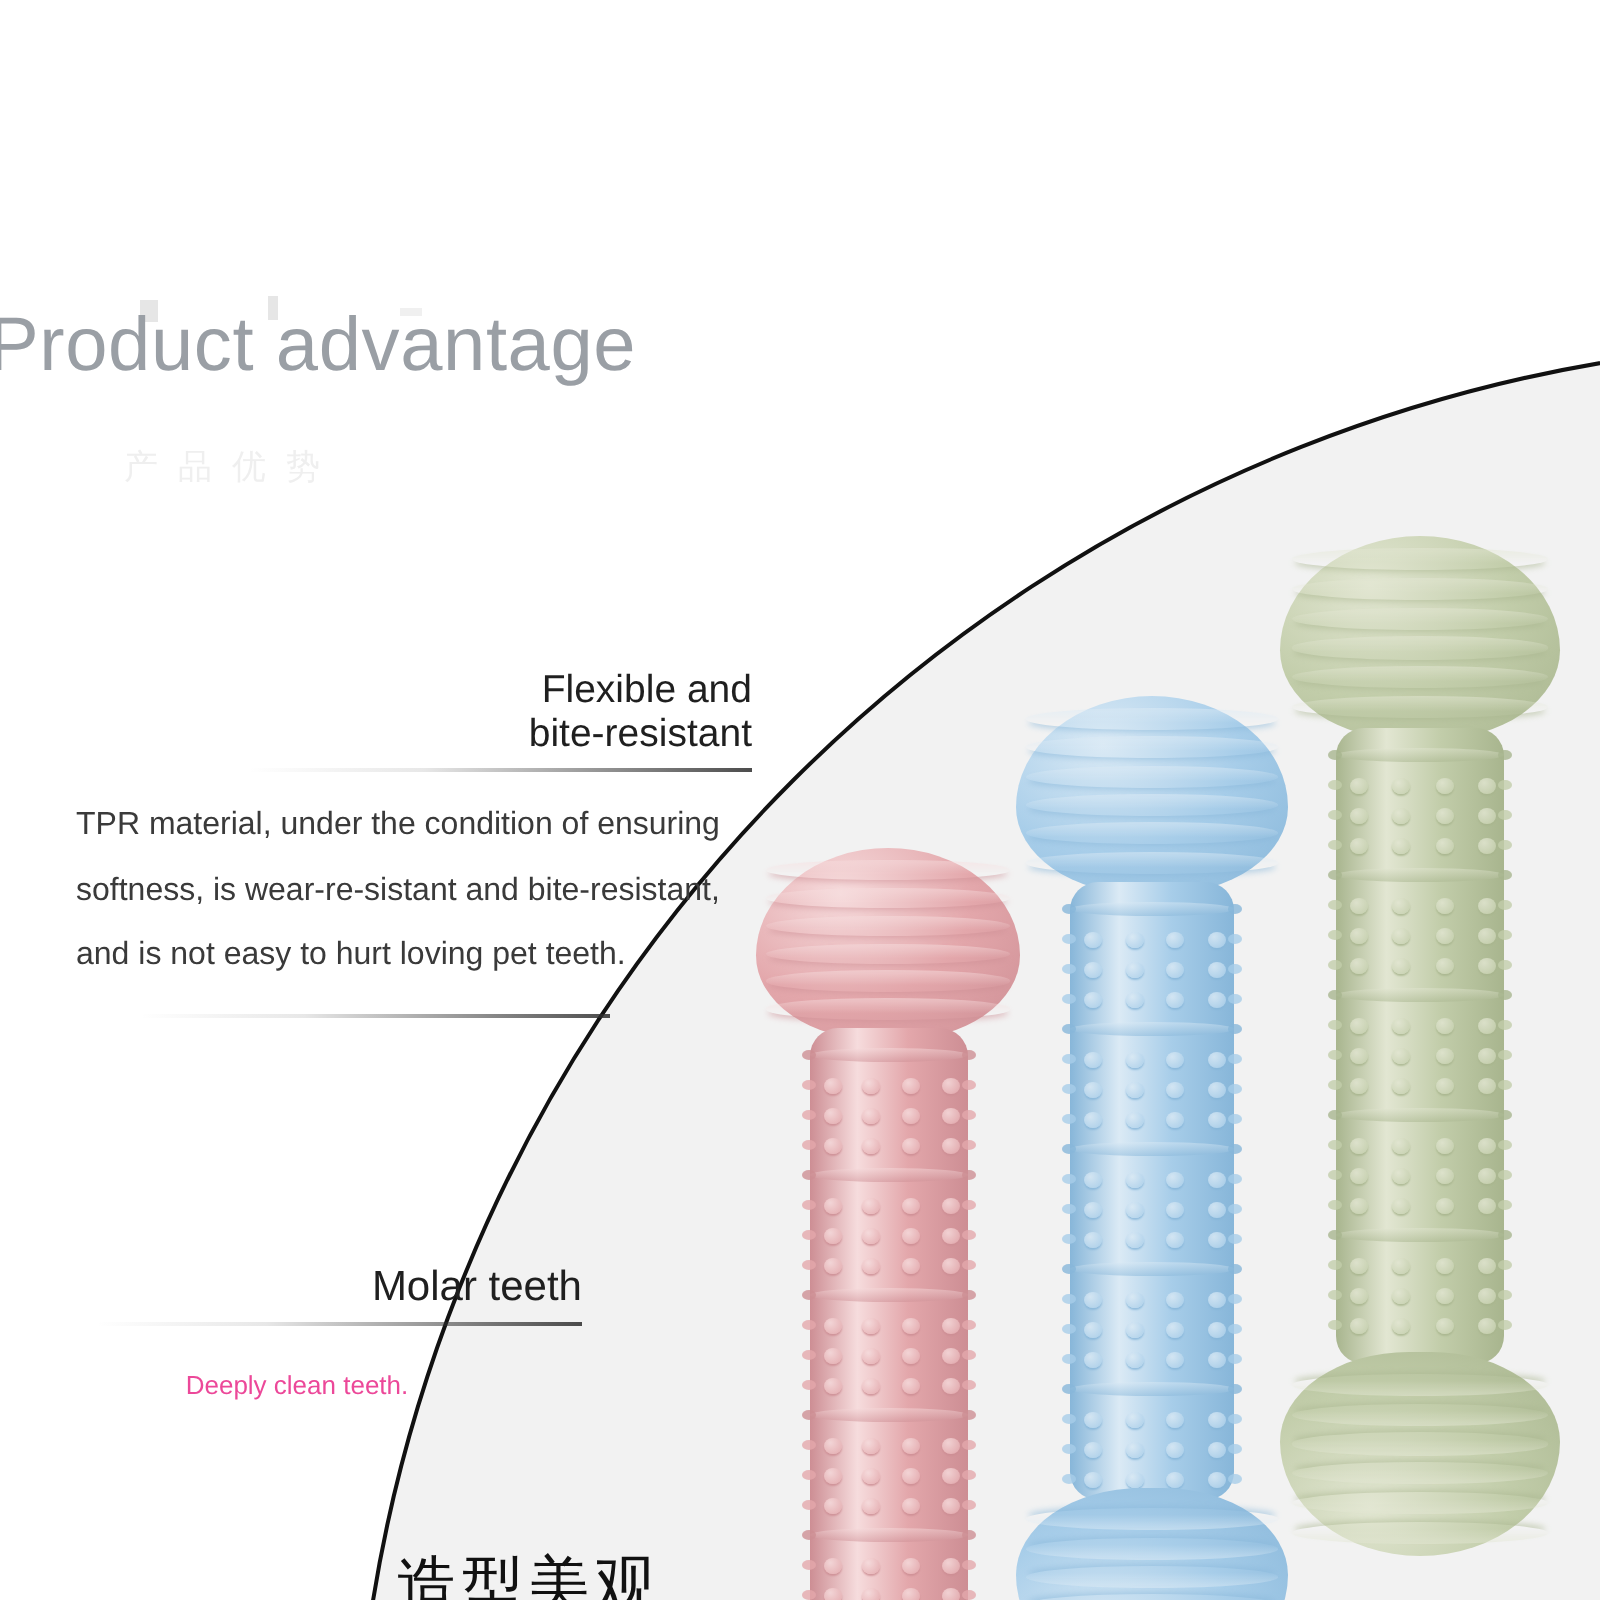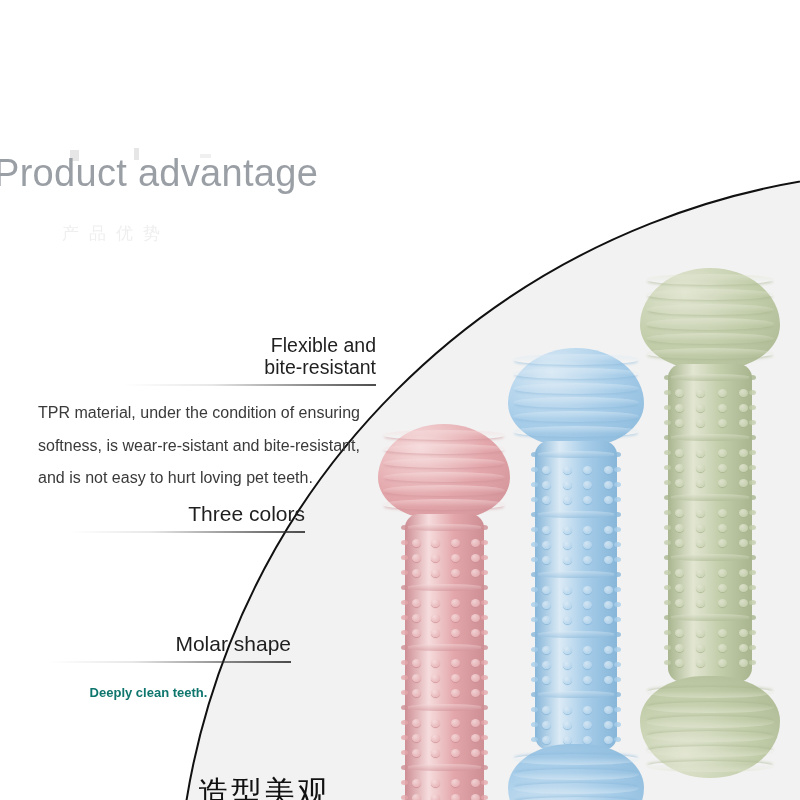--- a/index.html
+++ b/index.html
@@ -101,21 +101,21 @@
   #feature-colors{left:20px;top:502px;width:285px;}
   #feature-colors .f-head{font-size:21px;}
   #feature-colors .rule{margin-left:50px;}
   #feature-colors .f-body{text-align:center;font-size:13px;line-height:1.4;}
 
   #feature-molar{left:6px;top:632px;width:285px;}
   #feature-molar .f-head{font-size:21px;}
   #feature-molar .rule{margin-left:42px;}
   #feature-molar .f-body{font-size:11.5px;line-height:1.5;}
   #feature-molar .f-body .l2{
-    display:block;text-align:center;color:#0f766e;font-size:13px;margin-top:20px;font-weight:bold;
+    display:block;text-align:center;color:#ec4899;font-size:13px;margin-top:20px;
   }
 
   .cjk-footer{
     position:absolute;left:198px;top:772px;width:260px;
     font-size:31px;color:#111;letter-spacing:2px;
     white-space:nowrap;overflow:hidden;height:28px;
     font-family:"DejaVu Sans",sans-serif;
   }
 </style>
 </head>
@@ -505,26 +505,25 @@
   <div class="ghost">产品优势</div>
 
   <div class="feature" id="feature-flexible">
     <div class="f-head">Flexible and
 bite-resistant</div>
     <div class="rule"></div>
     <div class="f-body">TPR material, under the condition of ensuring softness, is wear-re-sistant and bite-resistant, and is not easy to hurt loving pet teeth.</div>
   </div>
 
   <div class="feature" id="feature-colors">
-    <div class="f-head">Three colors</div>
     <div class="rule"></div>
   </div>
 
   <div class="feature" id="feature-molar">
-    <div class="f-head">Molar shape</div>
+    <div class="f-head">Molar teeth</div>
     <div class="rule"></div>
     <div class="f-body">
       <span class="l2">Deeply clean teeth.</span>
     </div>
   </div>
 
   <div class="cjk-footer">造型美观</div>
 
 </div>
 

